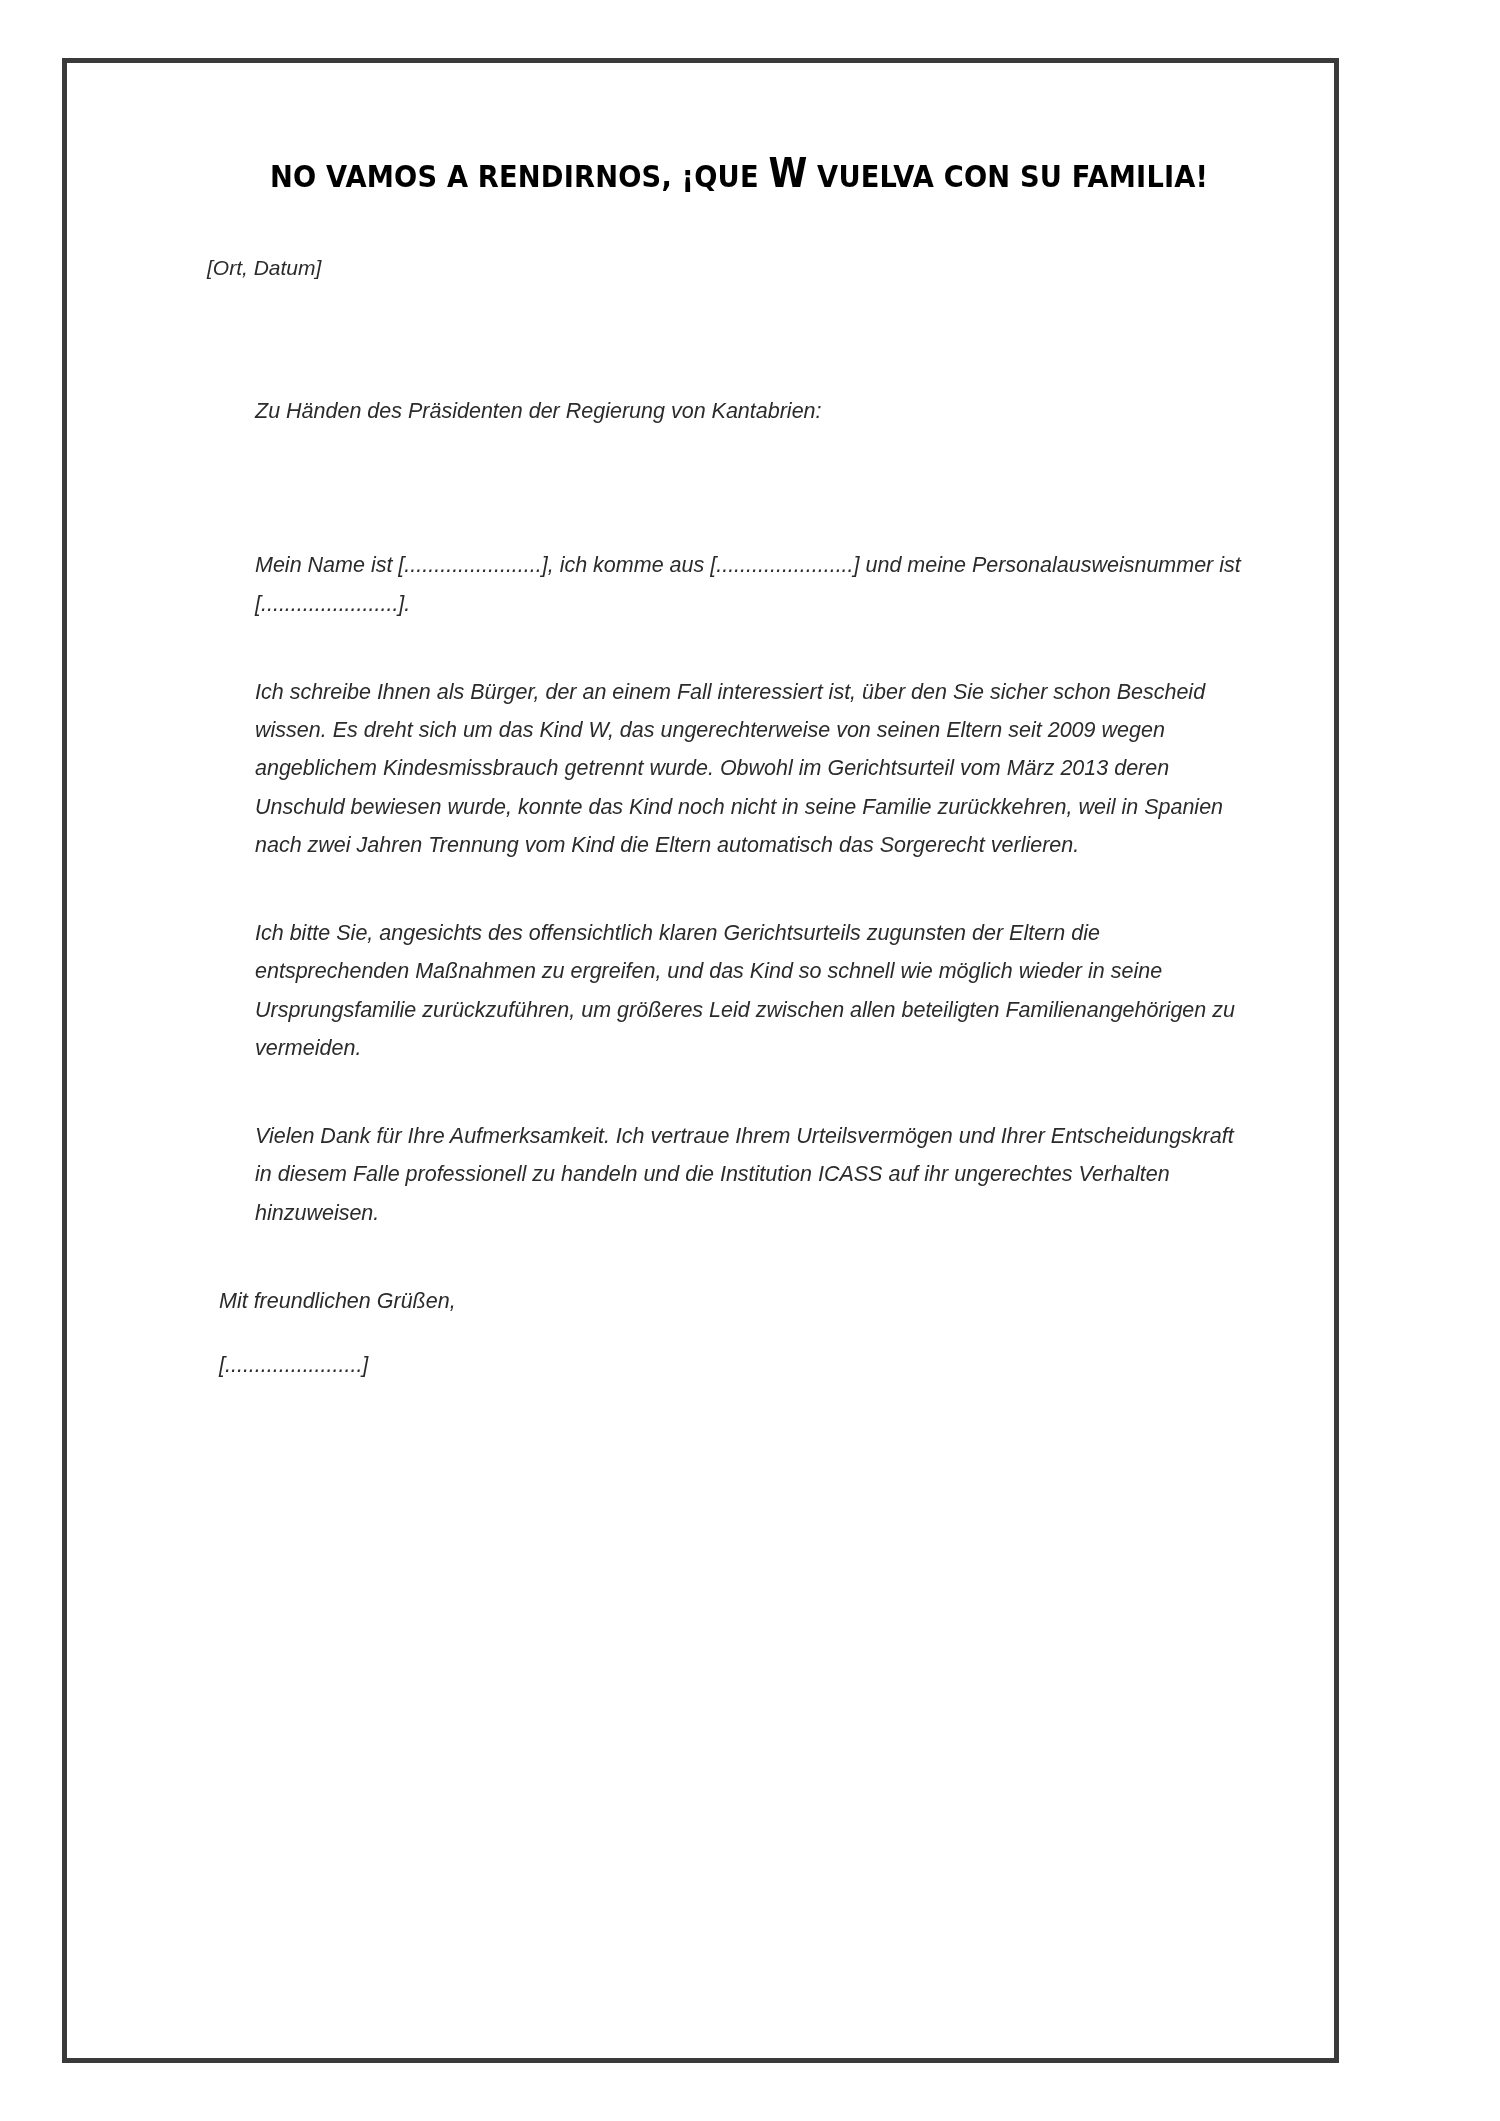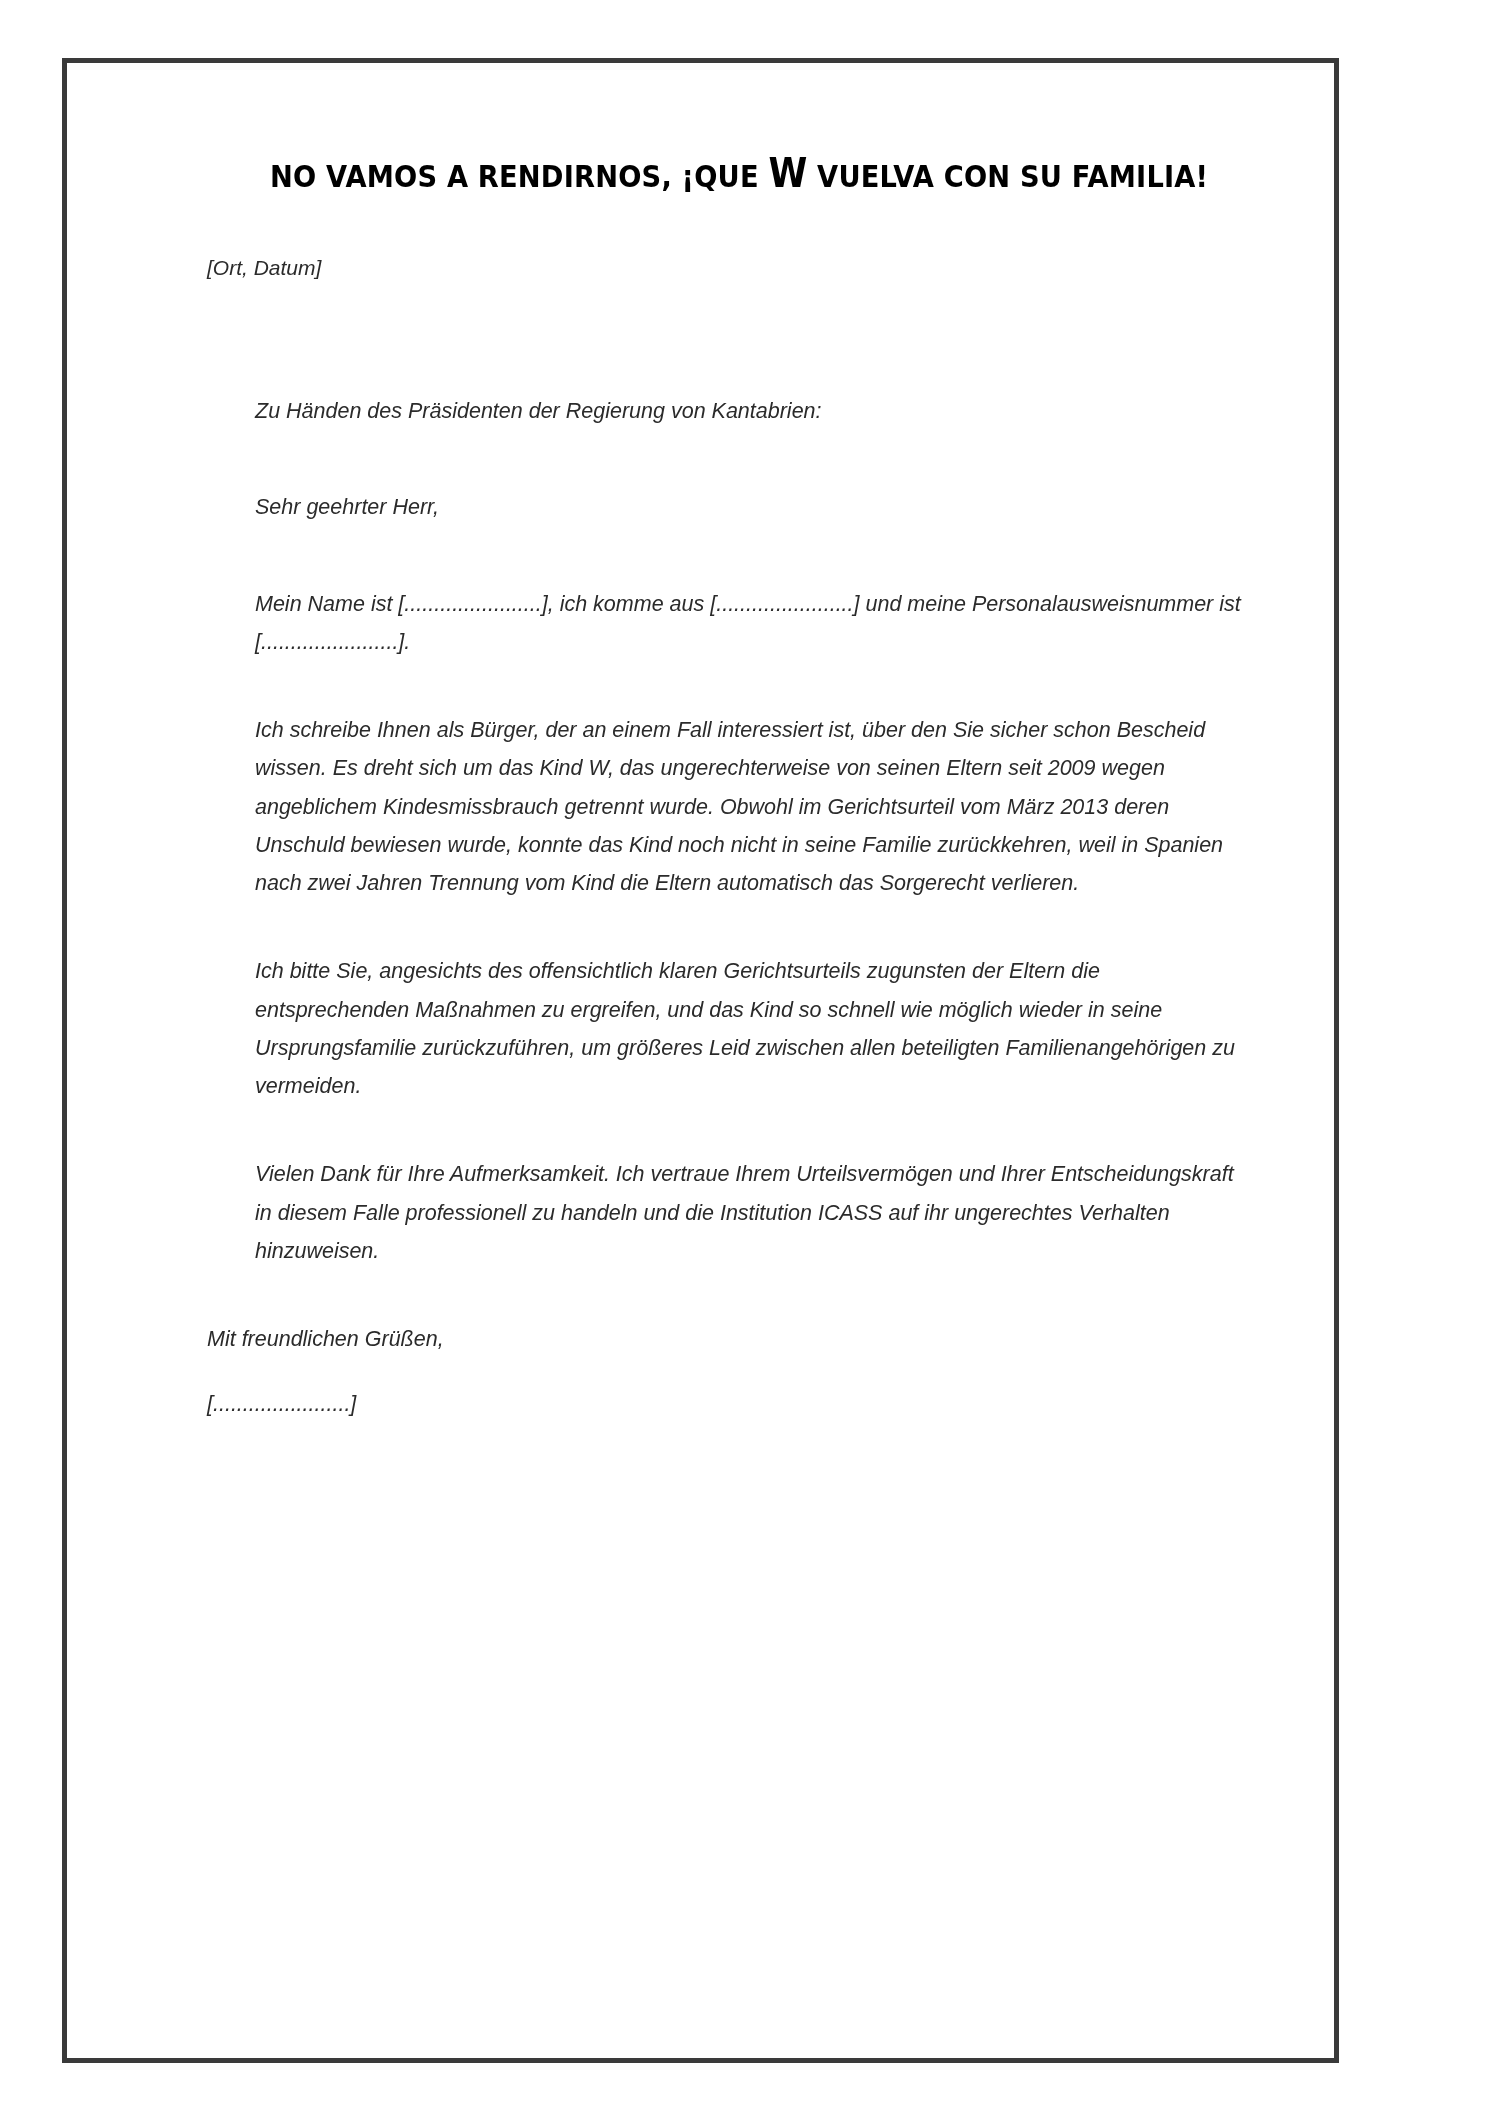--- a/index.html
+++ b/index.html
@@ -64,39 +64,39 @@
   }
   .gap-xl { height: 112px; }
   .gap-l { height: 58px; }
   .gap-m { height: 50px; }
   .gap-s { height: 26px; }
   .sig-line {
     font-style: italic;
     font-size: 21.5px;
     color: #2b2b2b;
     line-height: 1.78;
+    margin-left: 12px;
   }
 </style>
 </head>
 <body>
 
 <div class="page">
   <div class="page-frame">
 
     <h1 class="doc-title"><span>NO VAMOS A RENDIRNOS, ¡QUE </span><span class="big">W</span><span> VUELVA CON SU FAMILIA!</span></h1>
 
     <div class="date-line">[Ort, Datum]</div>
 
     <div class="gap-xl"></div>
 
     <div class="body-block">Zu Händen des Präsidenten der Regierung von Kantabrien:</div>
 
     <div class="gap-l"></div>
 
-    <div class="body-block">Sehr geehrter Herr,</div>
 
     <div class="gap-l"></div>
 
     <div class="body-block">Mein Name ist [.......................], ich komme aus [.......................] und meine Personalausweisnummer ist [.......................].</div>
 
     <div class="gap-m"></div>
 
     <div class="body-block">Ich schreibe Ihnen als Bürger, der an einem Fall interessiert ist, über den Sie sicher schon Bescheid wissen. Es dreht sich um das Kind W, das ungerechterweise von seinen Eltern seit 2009 wegen angeblichem Kindesmissbrauch getrennt wurde. Obwohl im Gerichtsurteil vom März 2013 deren Unschuld bewiesen wurde, konnte das Kind noch nicht in seine Familie zurückkehren, weil in Spanien nach zwei Jahren Trennung vom Kind die Eltern automatisch das Sorgerecht verlieren.</div>
 
     <div class="gap-m"></div>

